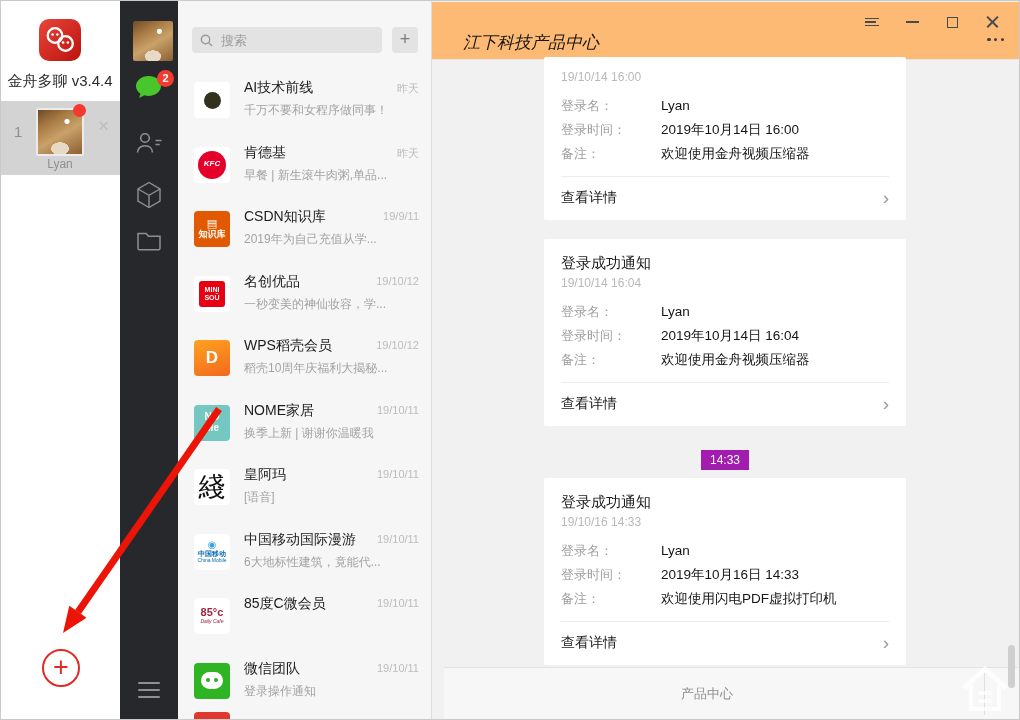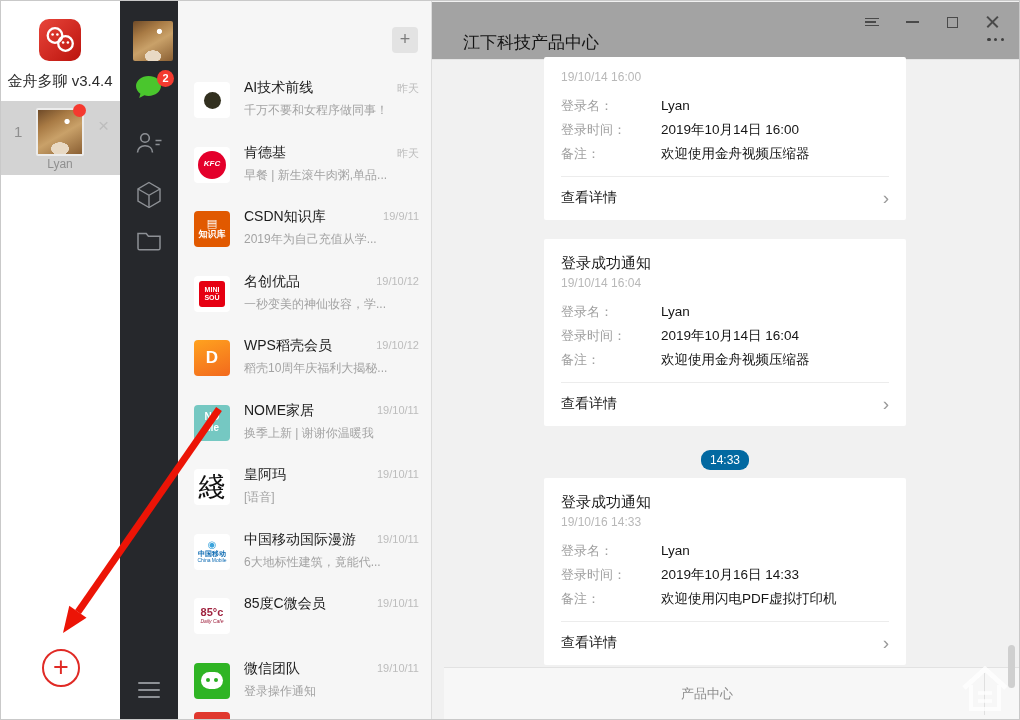--- a/index.html
+++ b/index.html
@@ -59,21 +59,21 @@
   .av-wechat .av-inner::after{content:"";position:absolute;right:5px;top:6px;width:4px;height:4px;border-radius:50%;background:#2aae21;}
   .chat-name{position:absolute;left:66px;top:11px;font-size:14px;color:#1c1c1c;max-width:128px;white-space:nowrap;overflow:hidden;}
   .chat-time{position:absolute;right:12px;top:13px;font-size:11px;color:#bcbcbc;}
   .chat-preview{position:absolute;left:66px;top:34px;width:176px;font-size:12px;color:#a3a3a3;
                 white-space:nowrap;overflow:hidden;text-overflow:ellipsis;}
   .partial-av{position:absolute;left:16px;top:712px;width:36px;height:8px;border-radius:4px 4px 0 0;background:#e0382e;}
 
   
   .main{position:absolute;left:431px;top:0;width:589px;height:720px;background:#f1f1f1;
         border-left:1px solid #dcdcdc;box-sizing:border-box;}
-  .titlebar{position:absolute;left:0;top:2px;right:0;height:57px;background:#a3a3a3;border-bottom:1px solid #e5e5e5;}
+  .titlebar{position:absolute;left:0;top:2px;right:0;height:57px;background:#fdba74;border-bottom:1px solid #e5e5e5;font-style:italic;}
   .main-title{position:absolute;left:31px;top:29px;font-size:17px;color:#141414;}
   .win-controls{position:absolute;right:8px;top:9px;display:flex;}
   .wc{width:40px;height:22px;display:flex;align-items:center;justify-content:center;cursor:pointer;}
   .ic-menu i{display:block;height:1.6px;background:#4a4a4a;margin:2.1px 0;}
   .ic-menu i:nth-child(1){width:14px;} .ic-menu i:nth-child(2){width:11px;margin-left:0;} .ic-menu i:nth-child(3){width:14px;}
   .ic-min{width:13px;height:1.6px;background:#4a4a4a;}
   .ic-max{width:11px;height:11px;border:1.4px solid #4a4a4a;box-sizing:border-box;}
   .ic-close{position:relative;width:13px;height:13px;}
   .ic-close::before,.ic-close::after{content:"";position:absolute;left:-1px;top:5.6px;width:15px;height:1.7px;background:#4a4a4a;}
   .ic-close::before{transform:rotate(45deg);} .ic-close::after{transform:rotate(-45deg);}
@@ -88,22 +88,22 @@
   .card.clipped{padding-top:10px;}
   .card-date{font-size:12px;color:#b8b8b8;margin-top:3px;}
   .card-fields{margin-top:10px;}
   .frow{display:flex;line-height:24px;font-size:13px;}
   .flabel{width:100px;flex-shrink:0;color:#9e9e9e;}
   .fvalue{color:#151515;font-size:13.5px;}
   .card-div{height:1px;background:#ececec;margin-top:10px;}
   .card-link{display:flex;justify-content:space-between;align-items:center;padding:11px 0 13px;
              font-size:14px;color:#1a1a1a;cursor:pointer;}
   .chev{color:#9a9a9a;font-size:19px;line-height:1;}
-  .time-pill{width:fit-content;margin:24px auto 8px;background:#0369a1;color:#fff;font-size:12px;
-             padding:3px 9px;border-radius:9px;}
+  .time-pill{width:fit-content;margin:24px auto 8px;background:#a21caf;color:#fff;font-size:12px;
+             padding:3px 9px;border-radius:0;}
 
   .footer{position:absolute;left:12px;right:0;bottom:0;height:52px;background:#f7f7f7;border-top:1px solid #e2e2e2;}
   .footer-menu{position:absolute;left:0;right:50px;top:17px;text-align:center;font-size:13px;color:#8c8c8c;cursor:pointer;}
   .footer-div{position:absolute;left:540px;top:5px;bottom:5px;width:1px;background:#e0e0e0;}
   .scroll-thumb{position:absolute;right:5px;top:645px;width:7px;height:43px;border-radius:4px;background:#cfcfcf;cursor:pointer;}
 
   
   .arrow-svg{position:absolute;left:0;top:0;z-index:30;pointer-events:none;}
   .watermark{position:absolute;right:6px;bottom:4px;z-index:20;display:flex;align-items:center;gap:6px;
              opacity:.8;pointer-events:none;}
@@ -175,20 +175,27 @@
   </div>
 
   <div class="hamburger">
       <i></i>
       <i></i>
       <i></i>
     </div>
 </div>
 
 <div class="chatlist">
+  <div class="search-box">
+    <svg width="13" height="13" viewBox="0 0 13 13" fill="none" stroke="#9a9a9a" stroke-width="1.4">
+      <circle cx="5.5" cy="5.5" r="4.2"></circle>
+        <path d="M8.8 8.8 12 12"></path>
+    </svg>
+    <input type="text" placeholder="搜索" style="">
+  </div>
   <div class="search-add">+</div>
 
   <div class="rows">
       <div class="chat-row">
     <div class="chat-av" style="background: rgb(255, 255, 255);">
       <div class="av-inner" style="width: 17px; height: 17px; background: rgb(50, 48, 31); border-radius: 50%;"></div>
     </div>
     <div class="chat-name">AI技术前线</div>
     <div class="chat-time">昨天</div>
     <div class="chat-preview">千万不要和女程序做同事！</div>

